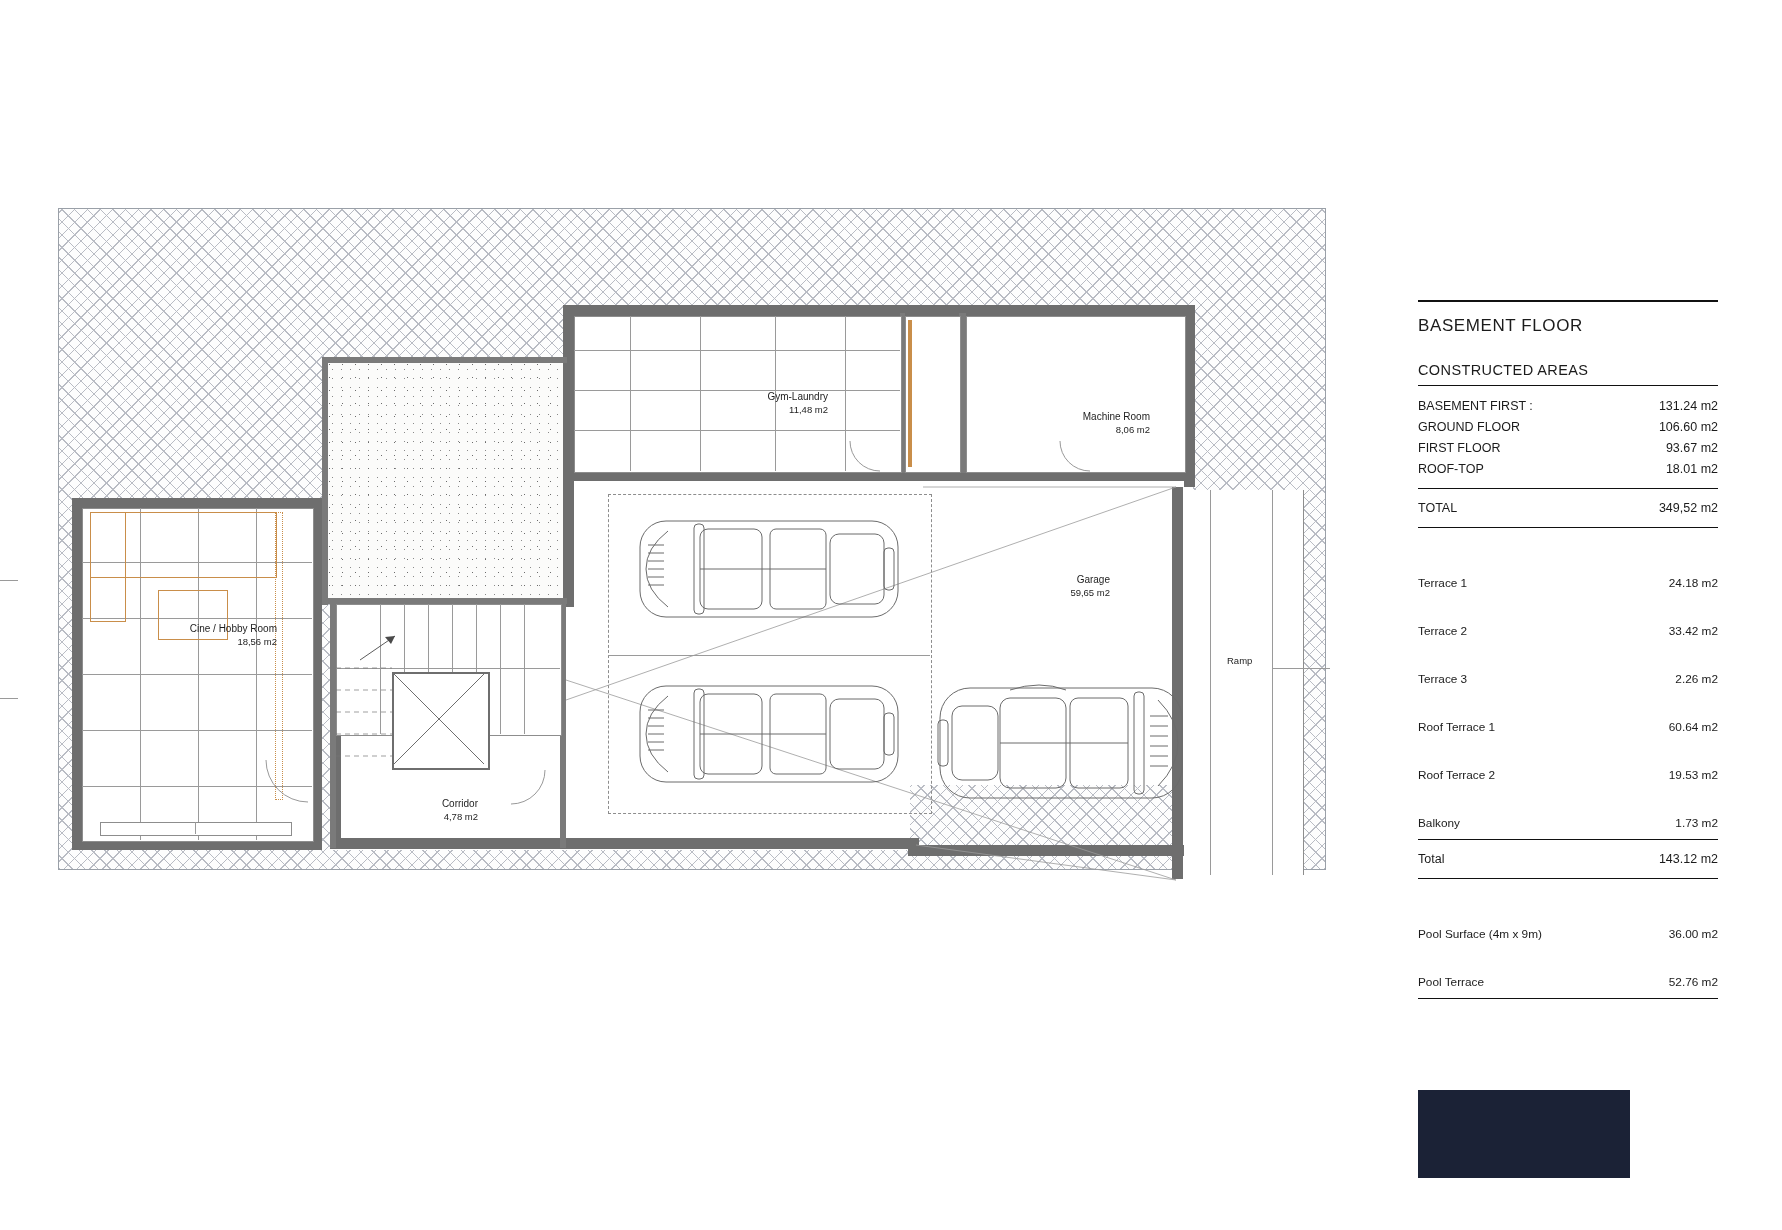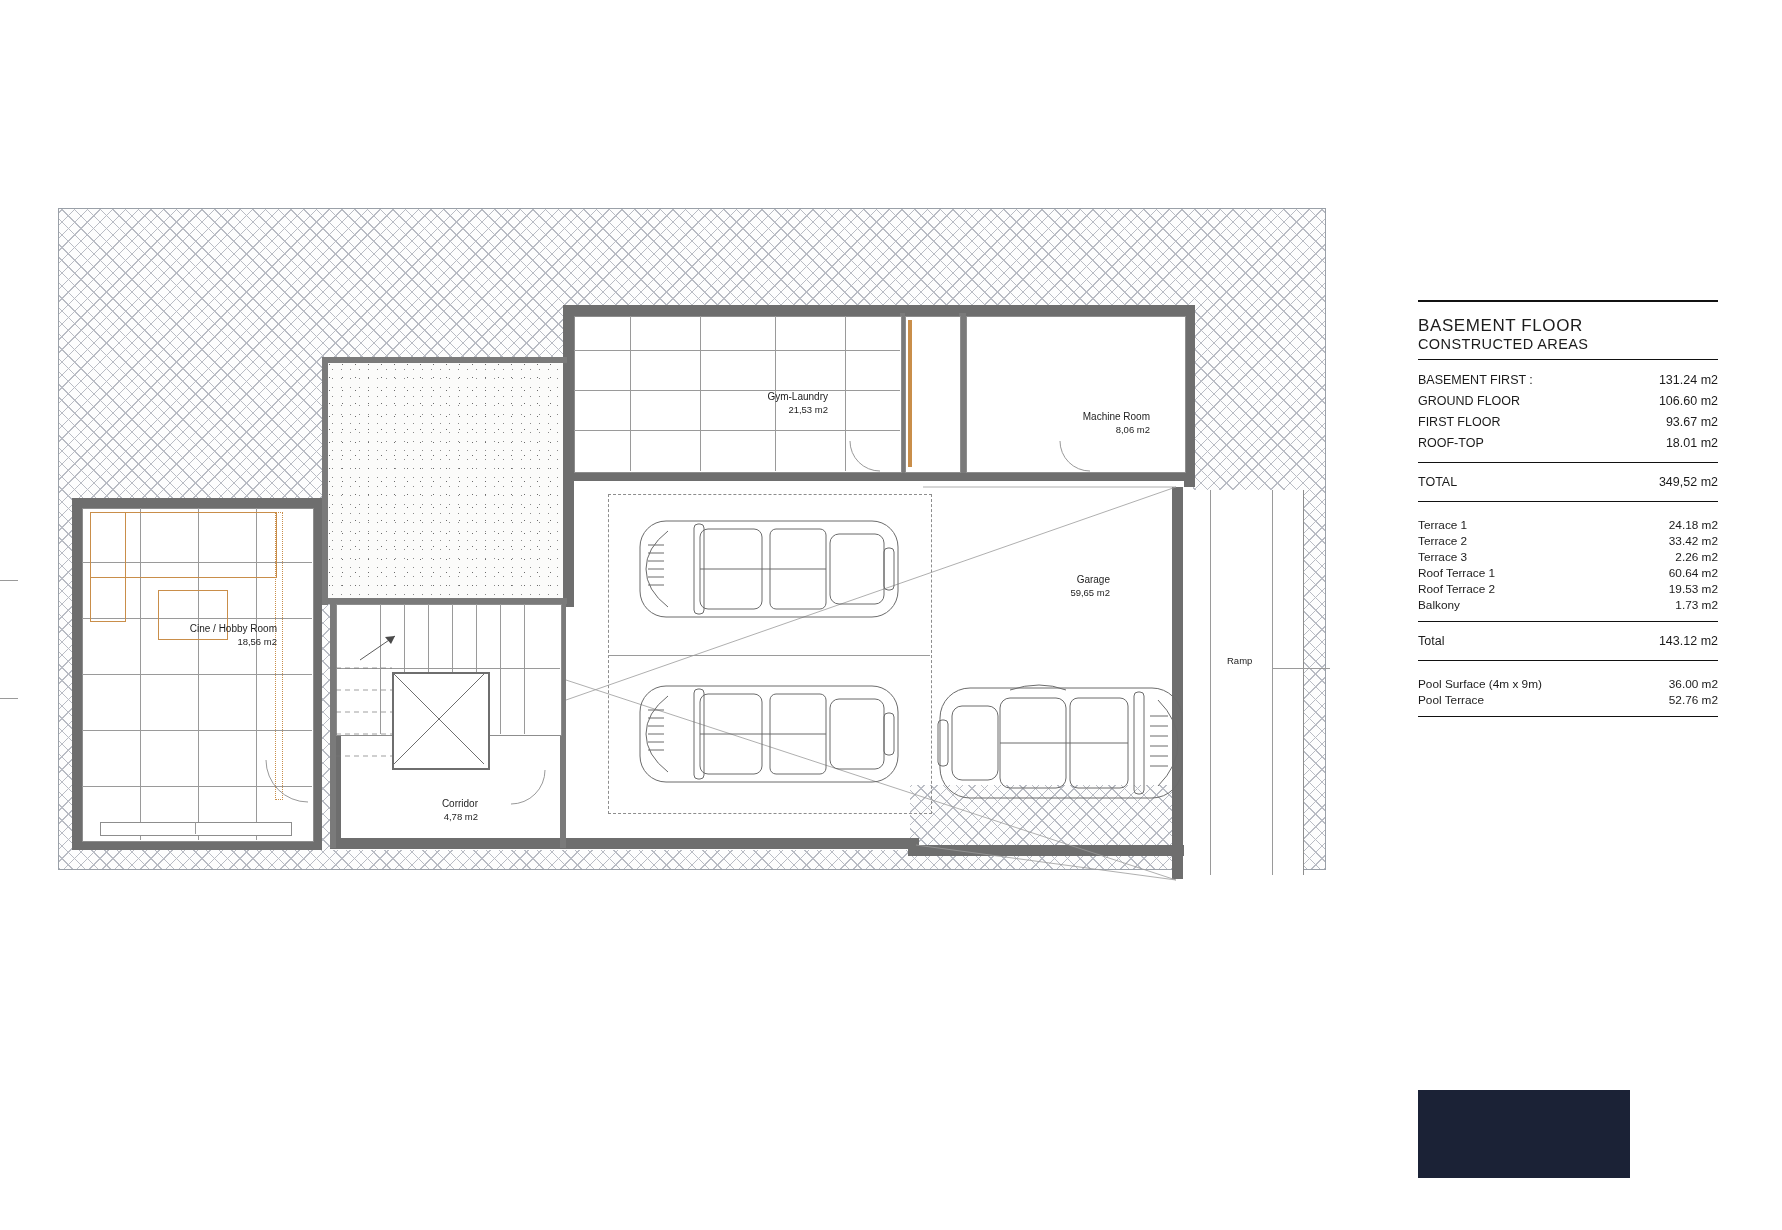--- a/index.html
+++ b/index.html
@@ -102,20 +102,21 @@
     width: 300px;
   }
   .panel-rule-top {
     border-top: 2px solid #111;
     margin-bottom: 14px;
   }
   .panel-title {
     font-size: 17px;
     letter-spacing: 0.6px;
     color: #1b1b1b;
+    margin-bottom: 26px;
   }
   .section-head {
     font-size: 14.5px;
     letter-spacing: 0.4px;
     color: #1b1b1b;
     padding-bottom: 7px;
     border-bottom: 1px solid #111;
     margin-bottom: 10px;
   }
   .rowgroup {
@@ -129,20 +130,21 @@
   .row {
     display: flex;
     justify-content: space-between;
     font-size: 12.5px;
     line-height: 21px;
     color: #1b1b1b;
   }
   .row.compact {
     line-height: 16px;
     font-size: 11.8px;
+    margin-top: 32px;
   }
   .row .val { text-align: right; }
 
   #logo-block {
     position: absolute;
     left: 1418px;
     top: 1090px;
     width: 212px;
     height: 88px;
     background: #1b2236;
@@ -310,21 +312,21 @@
       <rect x="938" y="720" width="10" height="46" rx="4"></rect>
       <path d="M1010,690 q30,-10 56,0"></path>
     </g>
   </svg>
 
   <div class="dash-box" style="left:608px;top:494px;width:322px;height:318px;"></div>
   <div class="thinline" style="left:608px;top:655px;width:322px;height:1px;"></div>
 
   <div class="label" style="left:688px;top:390px;width:140px;">
     <span>Gym-Laundry</span>
-    <span class="area">21,53 m2</span>
+    <span class="area">11,48 m2</span>
   </div>
 
   <div class="label" style="left:1000px;top:390px;width:150px;margin-top:20px;">
     <span>Machine Room</span>
     <span class="area">8,06 m2</span>
   </div>
 
   <div class="label" style="left:960px;top:573px;width:150px;">
     <span>Garage</span>
     <span class="area">59,65 m2</span>

